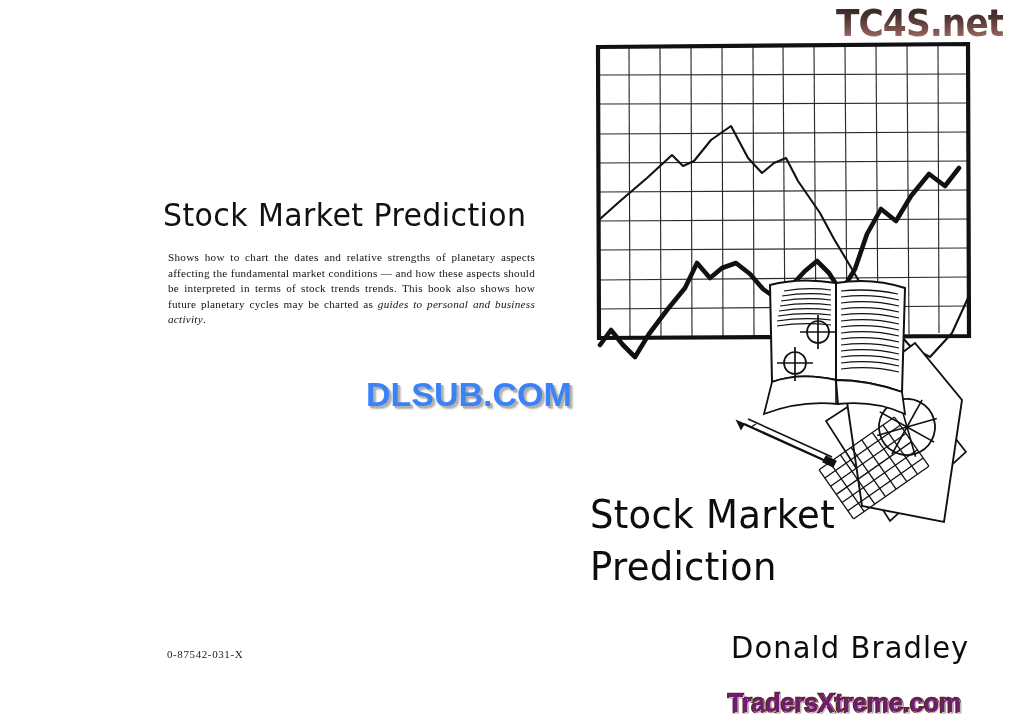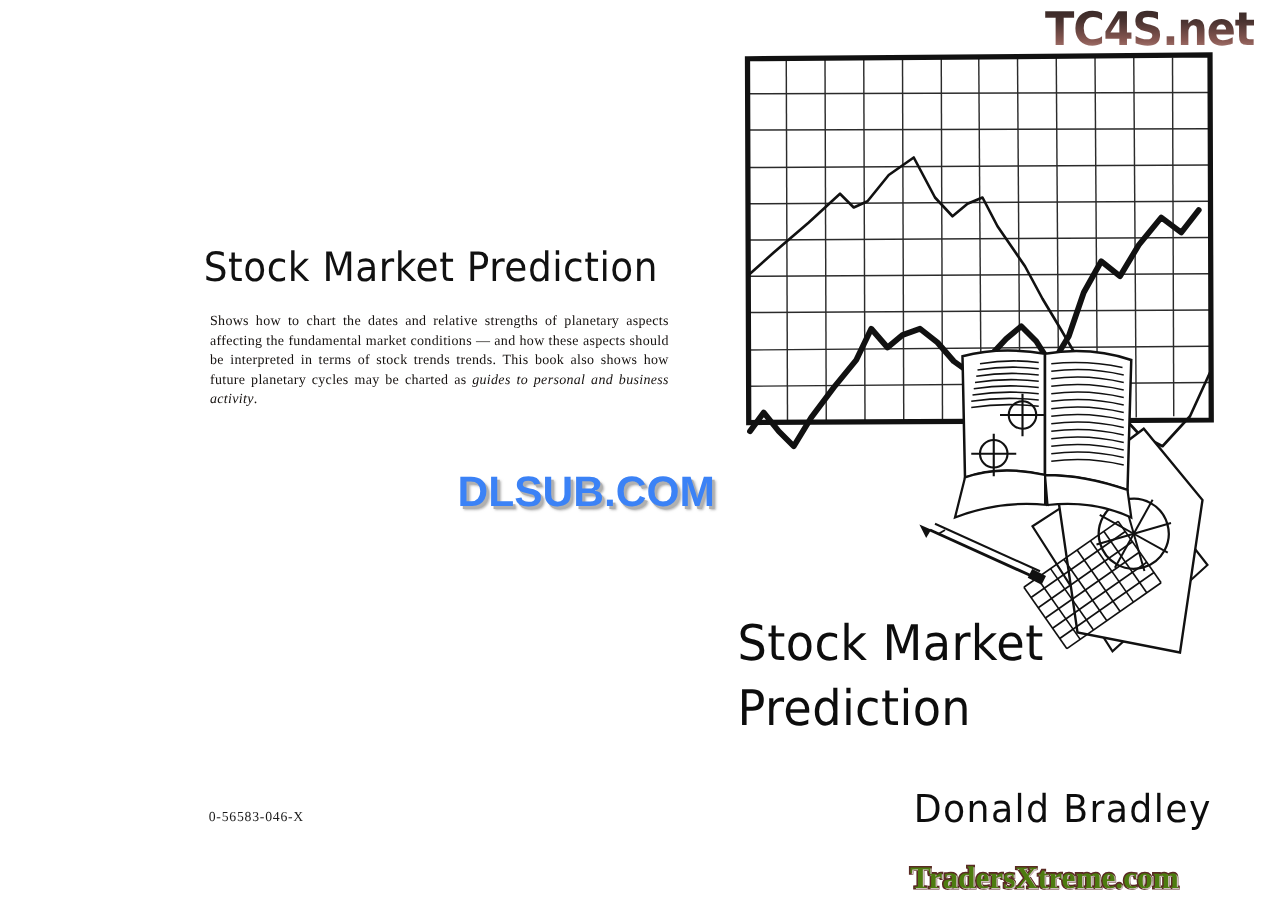--- a/index.html
+++ b/index.html
@@ -51,25 +51,25 @@
     paint-order: stroke fill;
     text-shadow:
       2px 2px 0 #b0b0b0,
       3px 3px 2px rgba(120,120,120,0.55);
     margin-top: 36px;
   }
   .wm-traders {
     position: absolute;
     left: 728px;
     top: 689px;
-    font-family: Liberation Serif, serif;
+    font-family: Liberation Sans, sans-serif;
     font-weight: bold;
     font-size: 25px;
     letter-spacing: 0px;
-    color: #4d7c0f;
+    color: #701a75;
     white-space: nowrap;
     -webkit-text-stroke: 2.5px #5a2a24;
     paint-order: stroke fill;
     text-shadow: 1px 1px 0 rgba(255,255,255,0.7);
   }
 
   
   .back-title {
     position: absolute;
     left: 163px;
@@ -299,21 +299,21 @@
     </g>
 
   </svg>
 
   <div class="back-title">Stock Market Prediction</div>
 
   <div class="back-blurb">
     <span>Shows how to chart the dates and relative strengths of planetary aspects affecting the fundamental market conditions — and how these aspects should be interpreted in terms of stock trends trends. This book also shows how future planetary cycles may be charted as </span><span class="it">guides to personal and business activity</span><span>.</span>
   </div>
 
-  <div class="isbn">0-56583-046-X</div>
+  <div class="isbn">0-87542-031-X</div>
 
   <div class="front-title">
     <div>Stock Market</div>
     <div>Prediction</div>
   </div>
 
   <div class="front-author">Donald Bradley</div>
 
   <div class="wm-tc4s">TC4S.net</div>
 

